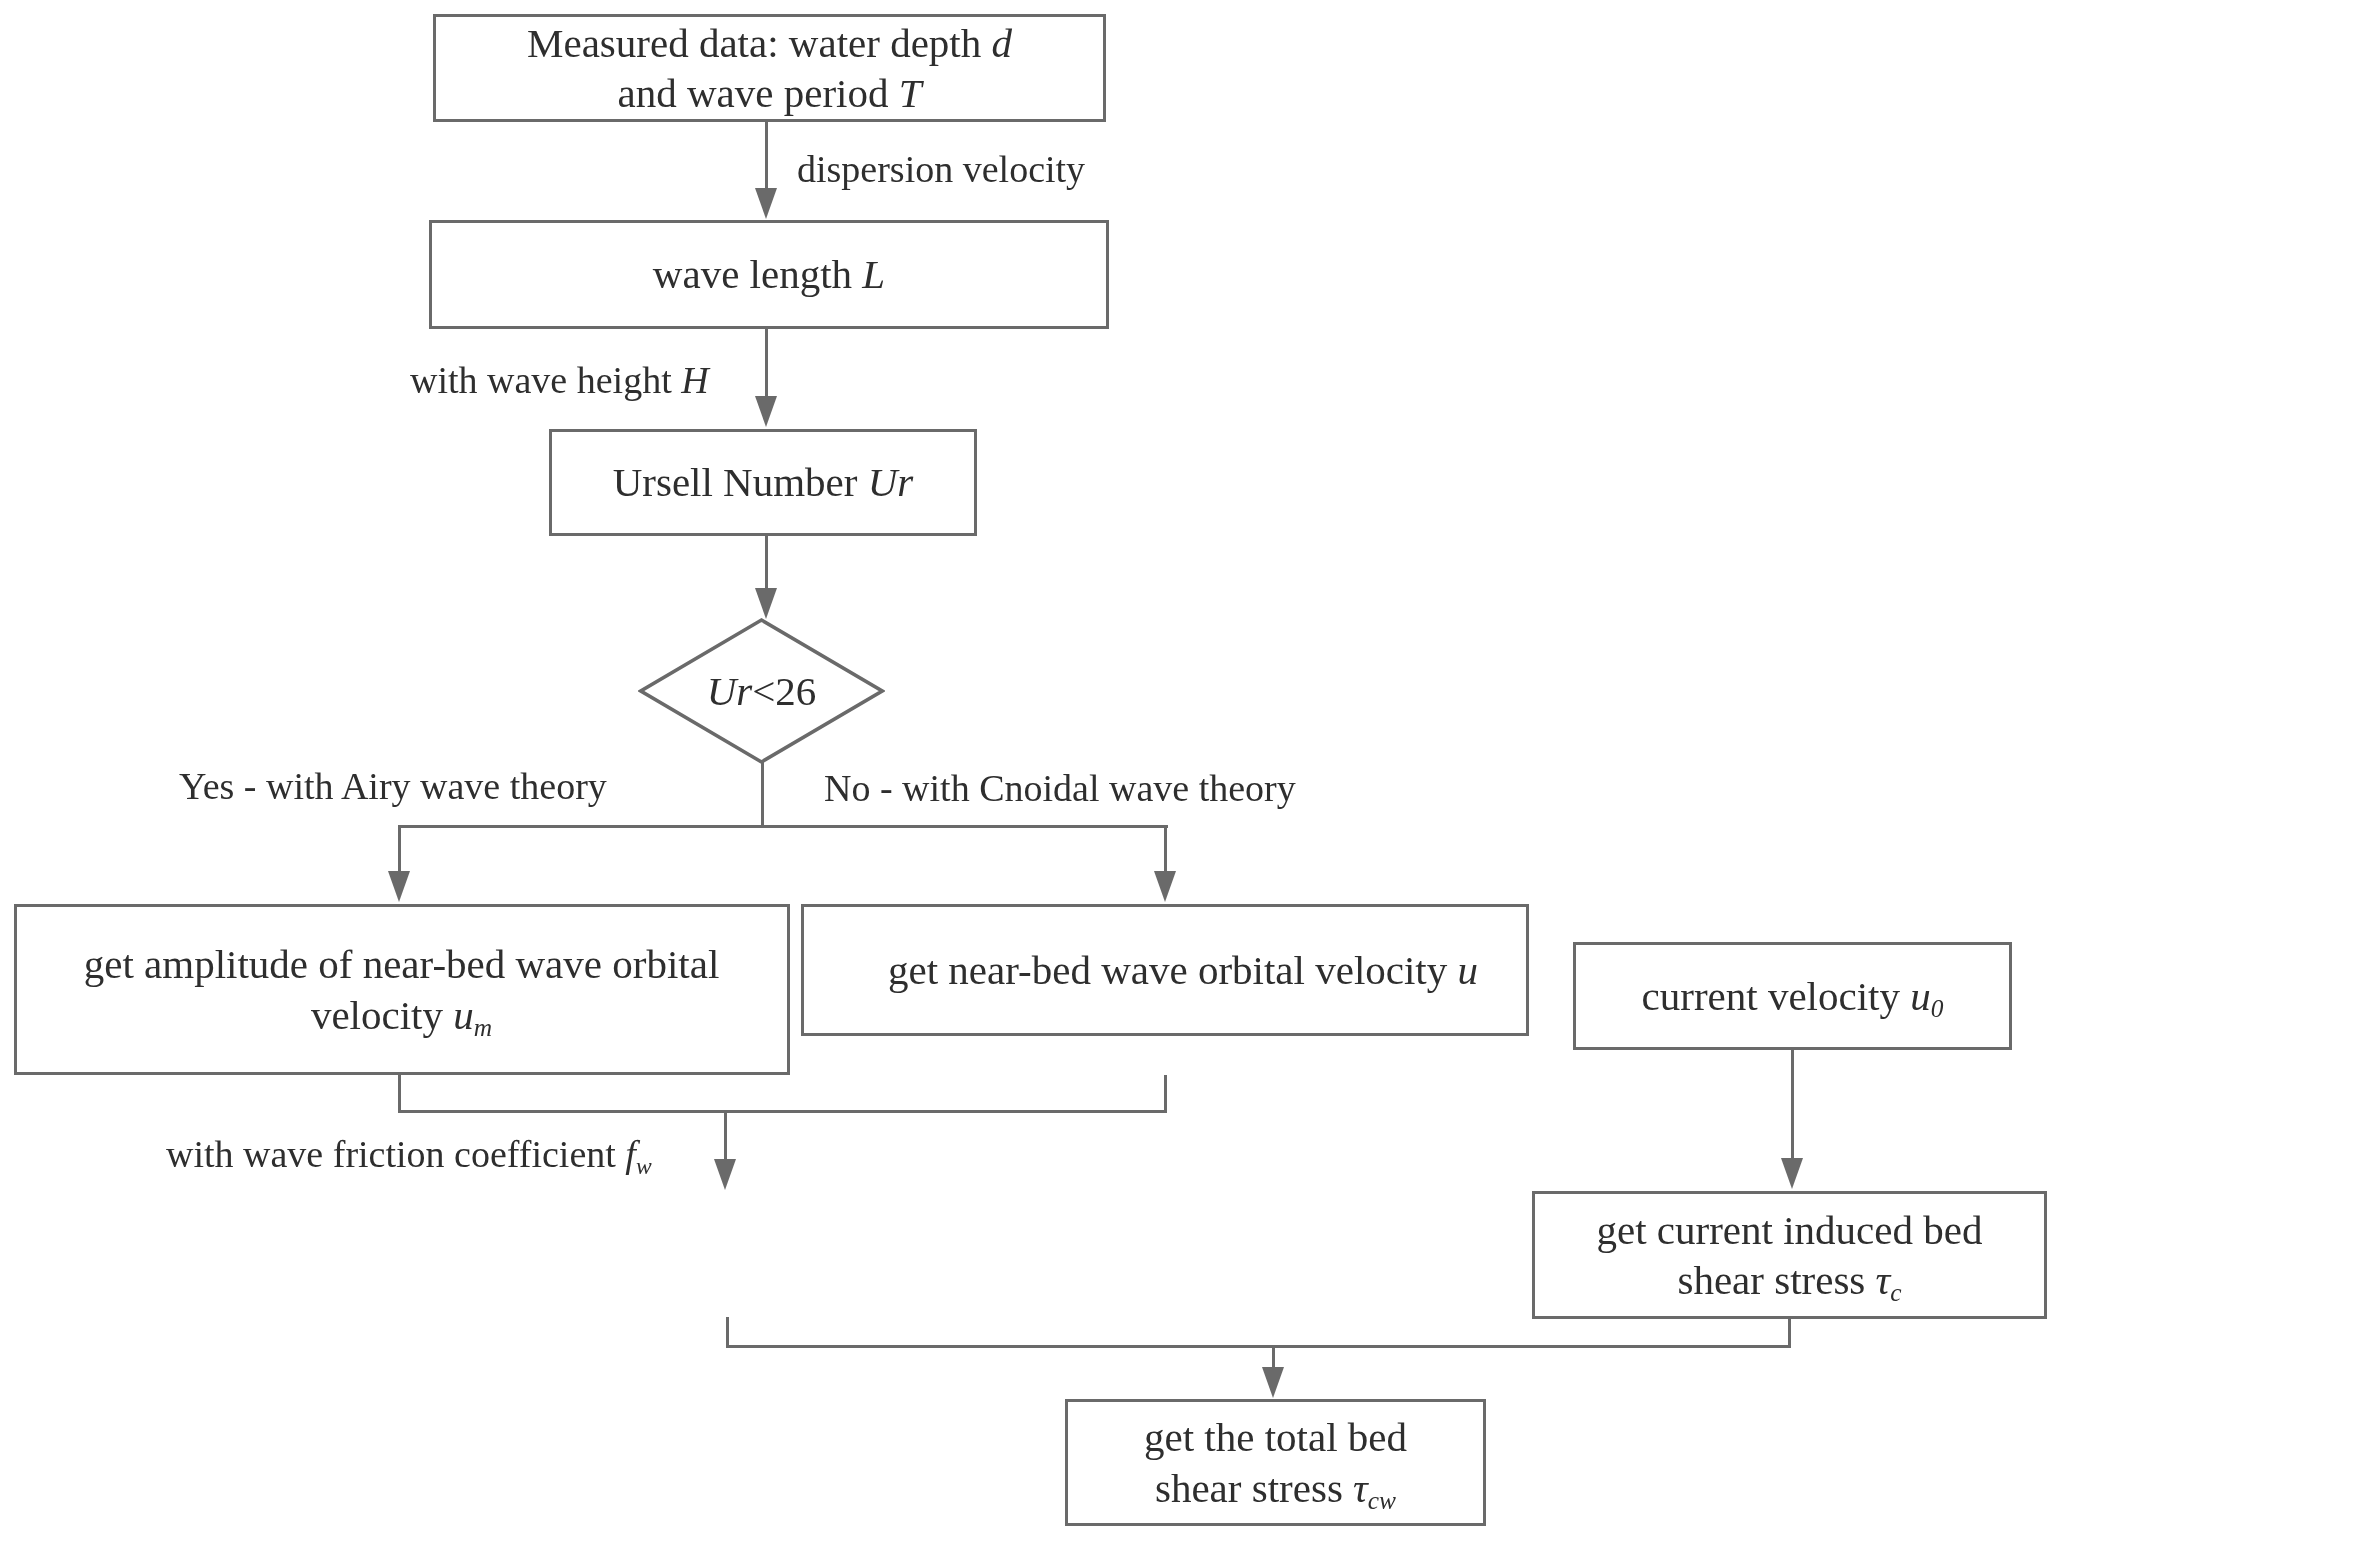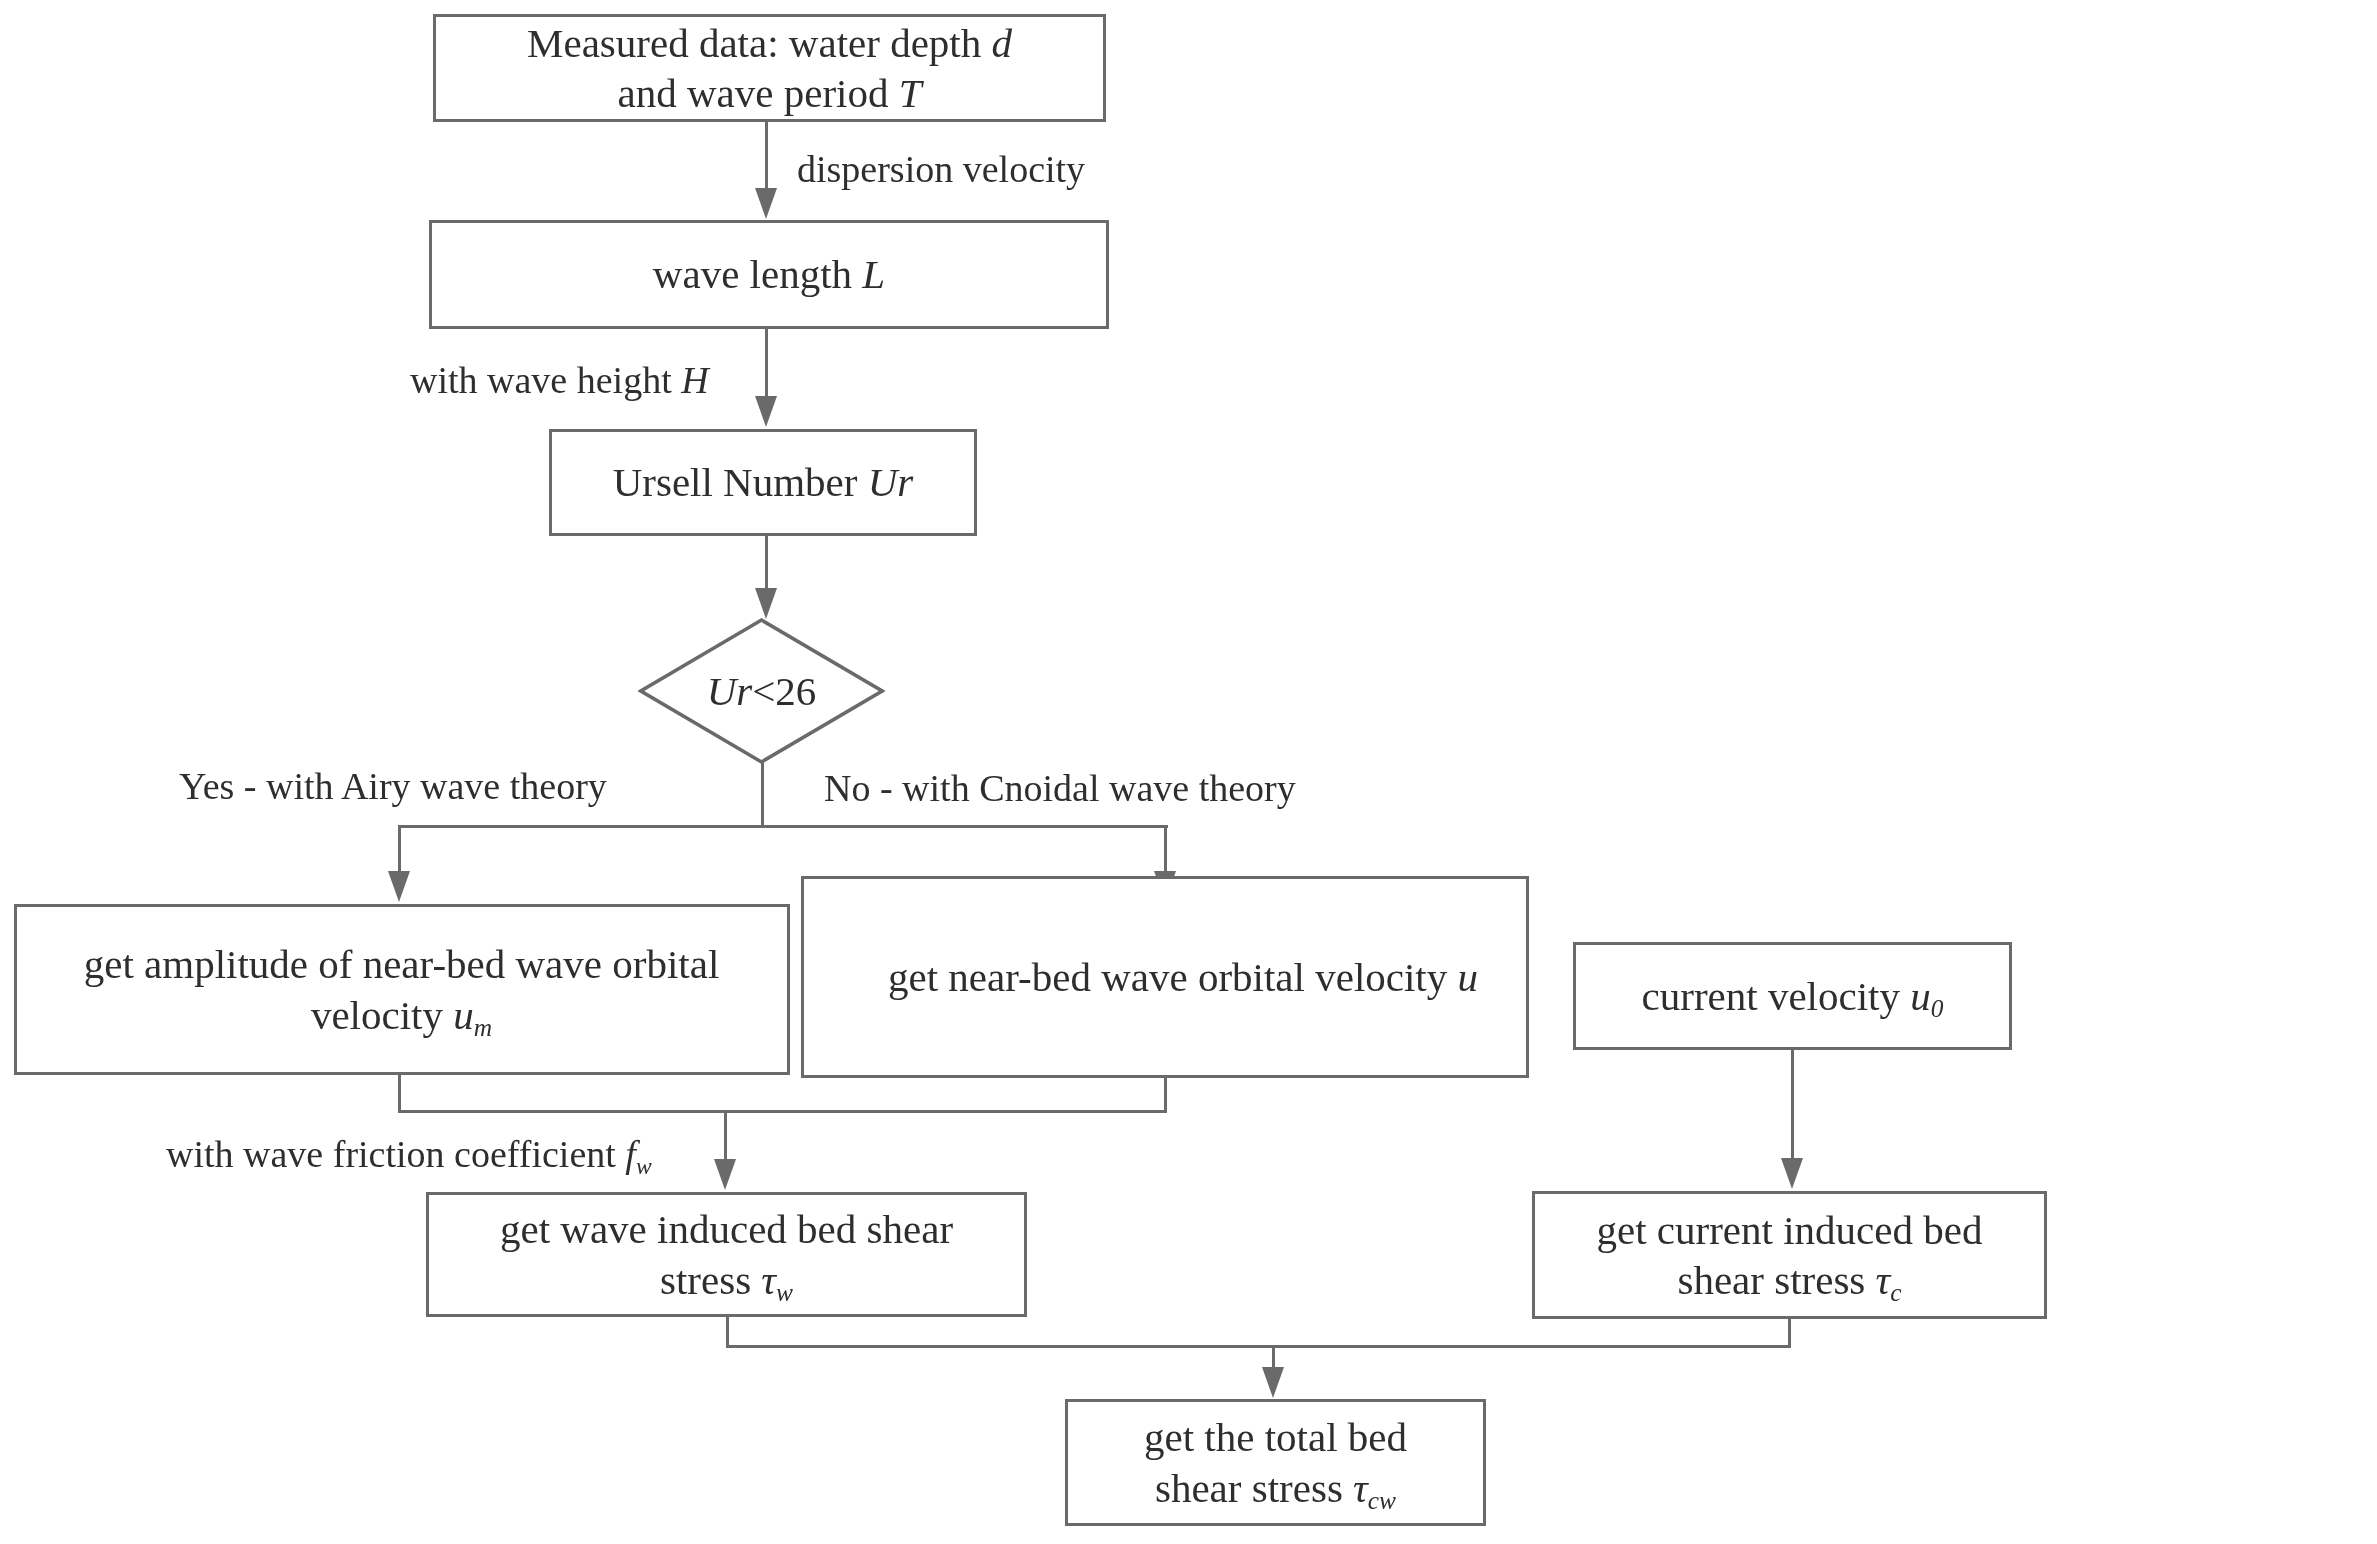--- a/index.html
+++ b/index.html
@@ -103,32 +103,28 @@
   </svg>
   <div class="diamond-text">
     <span><span class="v">Ur</span><span>&lt;26</span></span>
   </div>
 
   <div class="node" style="left:13.5px;top:904px;width:776px;height:171px;">
     <div><span>get amplitude of near-bed wave orbital</span></div>
     <div><span>velocity </span><span class="v">u</span><sub>m</sub></div>
   </div>
 
-  <div class="node" style="left:801px;top:876px;width:728px;height:202px;padding-left:36px;">
+  <div class="node" style="left:801px;top:904px;width:728px;height:132px;padding-left:36px;">
     <div><span>get near-bed wave orbital velocity </span><span class="v">u</span></div>
   </div>
 
   <div class="node" style="left:1573px;top:942px;width:439px;height:108px;">
     <div><span>current velocity </span><span class="v">u</span><sub>0</sub></div>
   </div>
 
-  <div class="node" style="left:426px;top:1192px;width:601px;height:125px;">
-    <div><span>get wave induced bed shear</span></div>
-    <div><span>stress </span><span class="v">τ</span><sub>w</sub></div>
-  </div>
 
   <div class="node" style="left:1532px;top:1191px;width:515px;height:128px;">
     <div><span>get current induced bed</span></div>
     <div><span>shear stress </span><span class="v">τ</span><sub>c</sub></div>
   </div>
 
   <div class="node" style="left:1065px;top:1399px;width:421px;height:127px;">
     <div><span>get the total bed</span></div>
     <div><span>shear stress </span><span class="v">τ</span><sub>cw</sub></div>
   </div>

